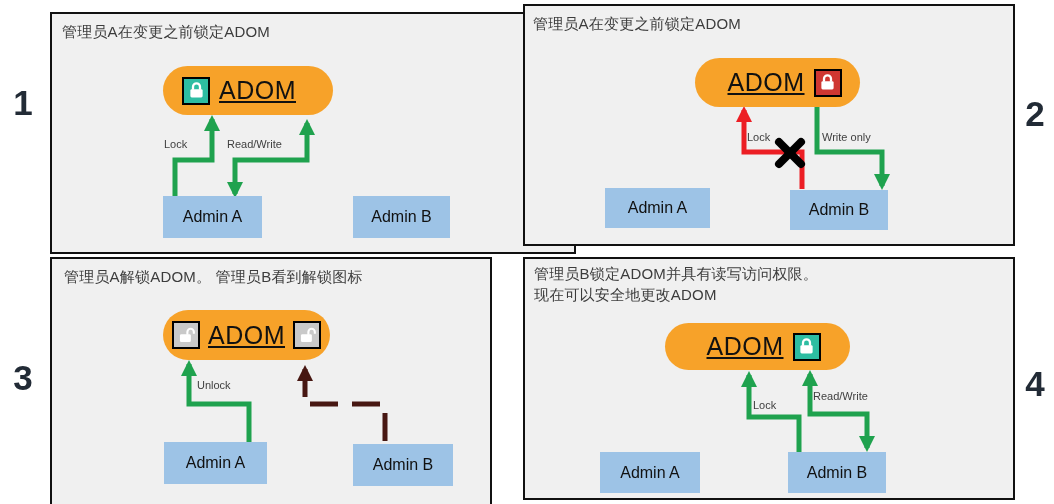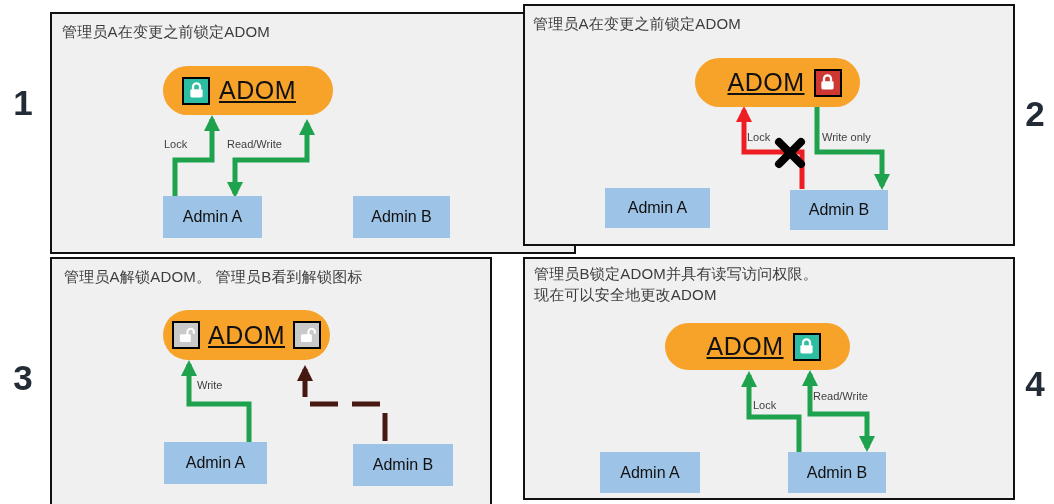--- a/index.html
+++ b/index.html
@@ -106,21 +106,21 @@
 
   <section class="panel p3">
     <div class="panel-title" style="left:12px;top:9px">管理员A解锁ADOM。 管理员B看到解锁图标</div>
 
     <svg class="arrows" width="438" height="239" viewBox="0 0 438 239">
       <path d="M197 184 L197 145 L137 145 L137 105" fill="none" stroke="#1FA24E" stroke-width="5" marker-end="url(#mg)"></path>
       <path d="M333 182 L333 145 L252 145" fill="none" stroke="#471712" stroke-width="5" stroke-dasharray="28 14"></path>
       <path d="M253 138 L253 110" fill="none" stroke="#471712" stroke-width="5" marker-end="url(#mm)"></path>
     </svg>
 
-    <div class="alabel" style="left:145px;top:120px">Write</div>
+    <div class="alabel" style="left:145px;top:120px">Unlock</div>
 
     <div class="pill" style="left:111px;top:51px;width:167px;height:50px;gap:8px">
       <span class="lk gray">
         <svg viewBox="0 0 24 24" width="21" height="21">
           <path d="M13 11 V8 a3.7 3.7 0 0 1 7.4 0 V10" fill="none" stroke="#fff" stroke-width="2.4"></path>
           <rect x="4.5" y="10.5" width="12.5" height="9" rx="1.6" fill="#fff"></rect>
         </svg>
       </span>
       <span class="adom-label">ADOM</span>
       <span class="lk gray">

